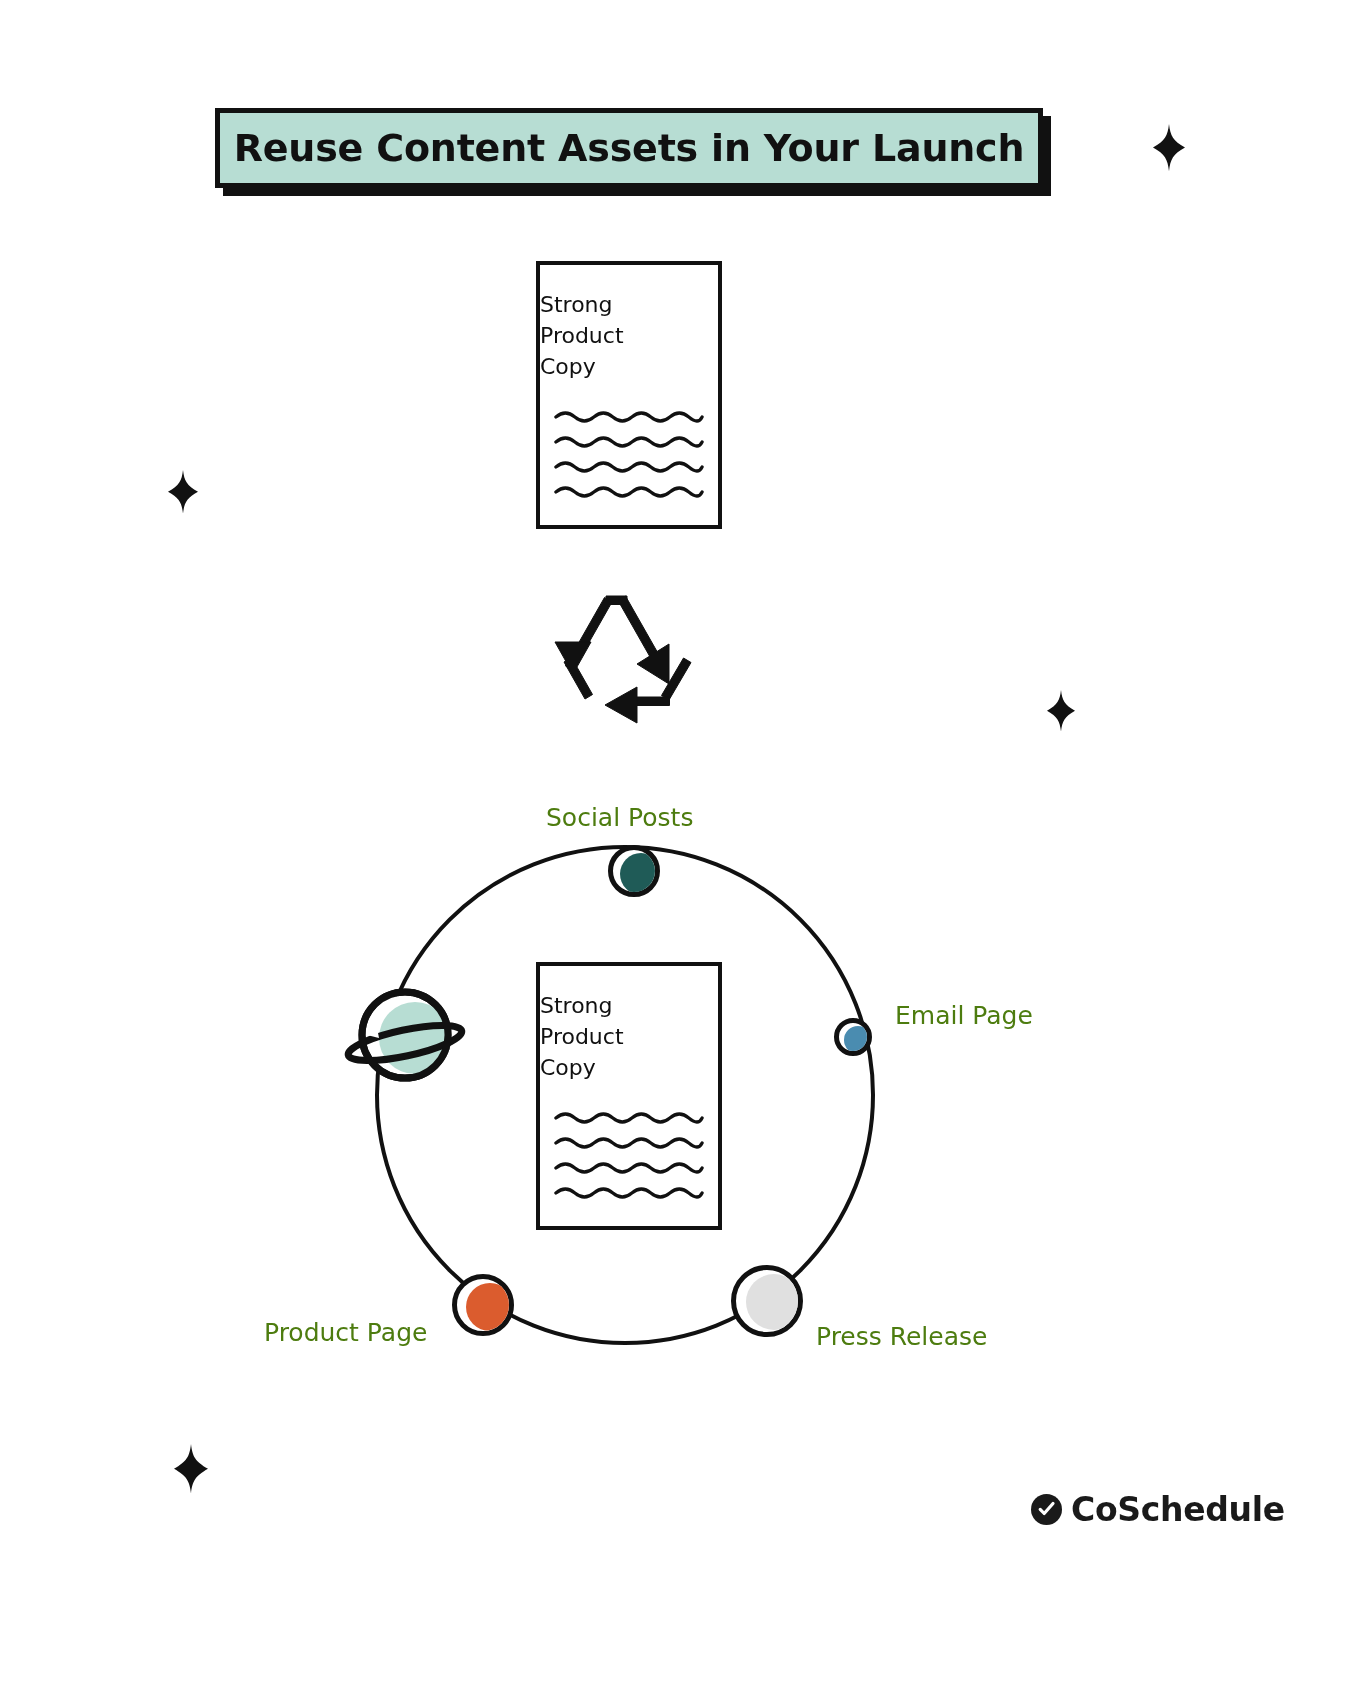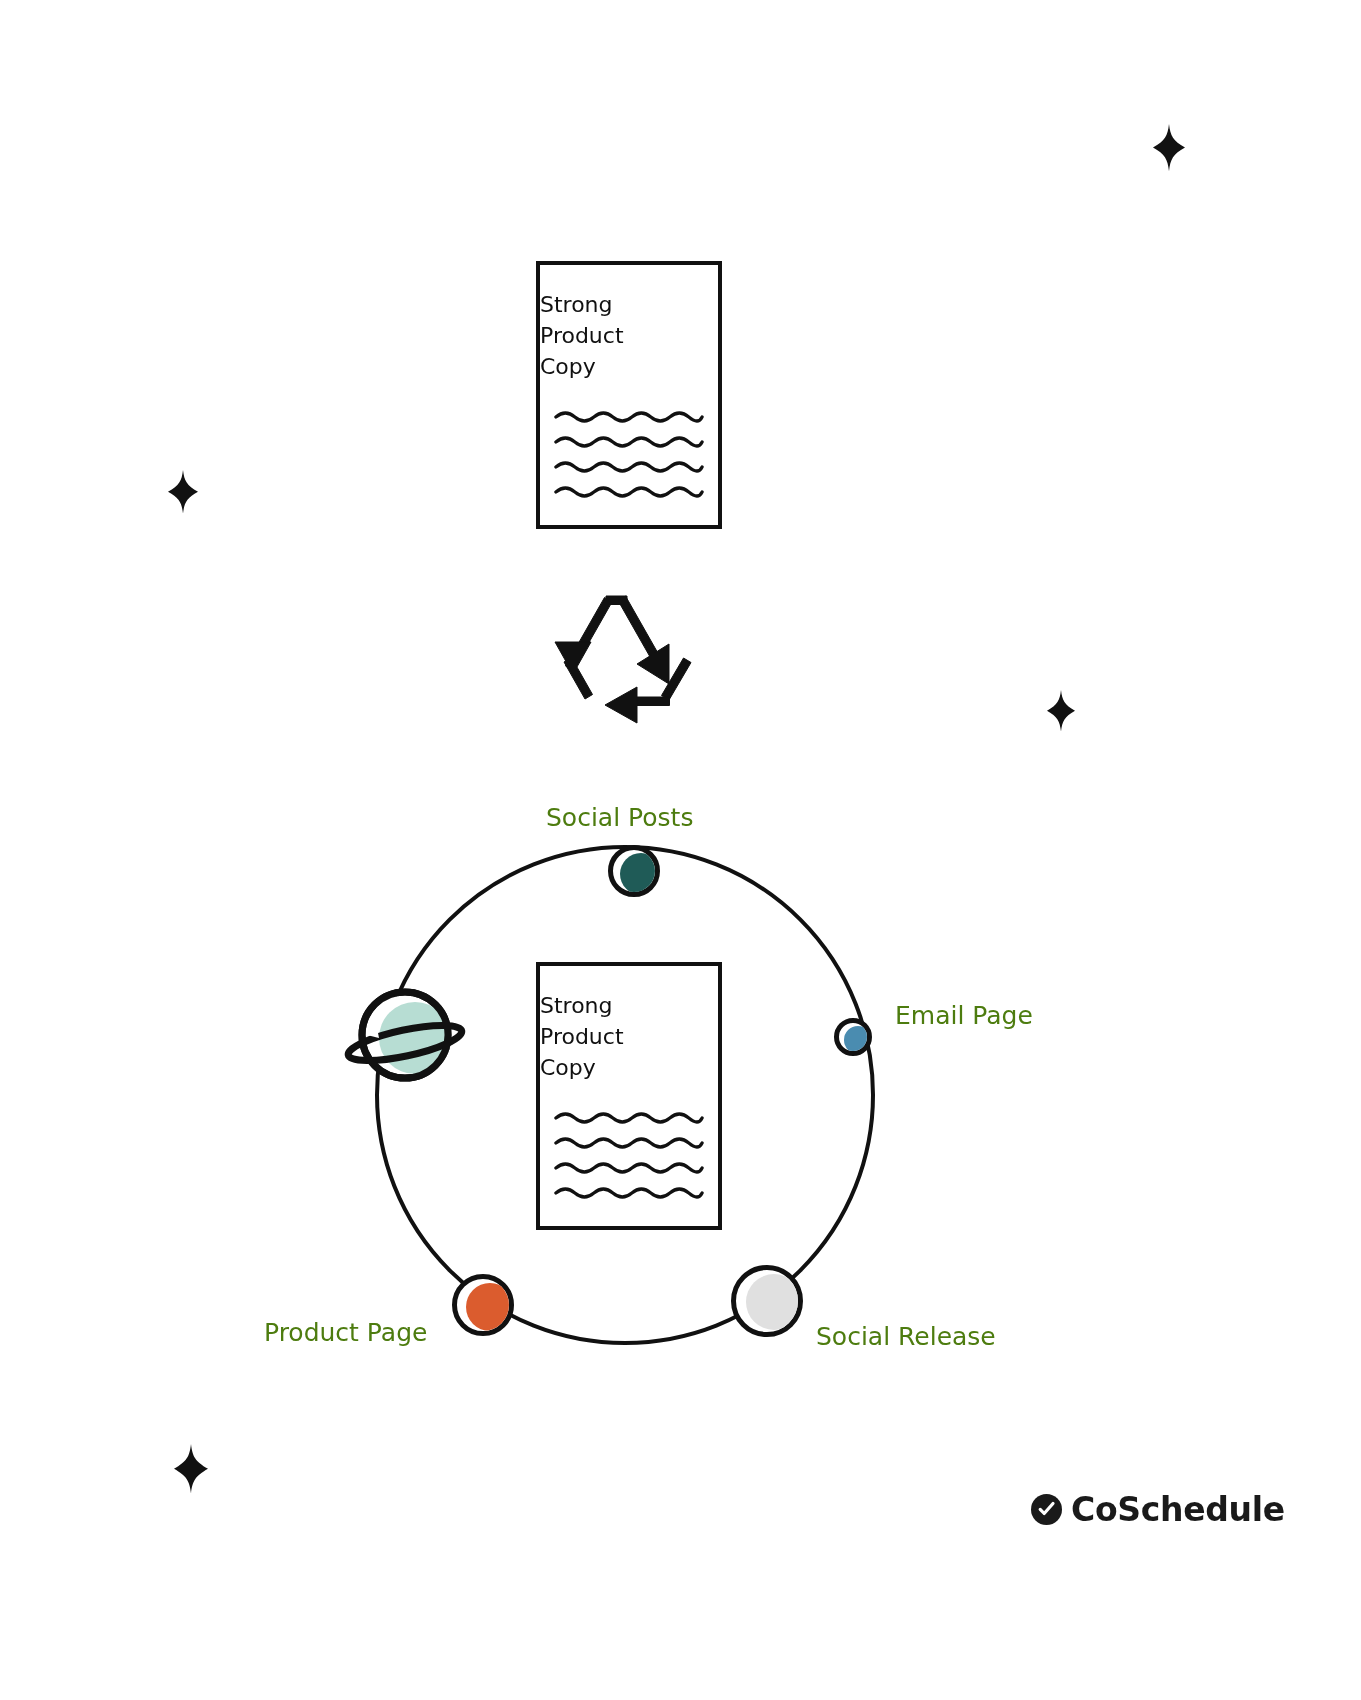--- a/index.html
+++ b/index.html
@@ -150,20 +150,26 @@
     font-size:33px;
     color:#1a1a1a;
     letter-spacing:-0.3px;
   }
 </style>
 </head>
 <body>
 
 <div class="stage">
 
+  <div class="banner-wrap">
+    <div class="banner-shadow"></div>
+    <div class="banner">
+      <div class="banner-title">Reuse Content Assets in Your Launch</div>
+    </div>
+  </div>
 
   <div class="doc doc-top">
     <div class="doc-title">Strong
 Product
 Copy</div>
     <div class="doc-lines">
       <svg viewBox="0 0 158 96" preserveAspectRatio="none" aria-hidden="true">
         <g fill="none" stroke="#111111" stroke-width="3.4" stroke-linecap="round">
           <path d="M2 8 Q 12 0 22 8 T 42 8 T 62 8 T 82 8 T 102 8 T 122 8 T 142 8 T 156 8"></path>
           <path d="M2 33 Q 12 25 22 33 T 42 33 T 62 33 T 82 33 T 102 33 T 122 33 T 142 33 T 156 33"></path>
@@ -224,21 +230,21 @@
     <div class="node-circle">
       <div class="node-fill"></div>
     </div>
     <div class="node-label">Email Page</div>
   </div>
 
   <div class="node" id="node-press">
     <div class="node-circle">
       <div class="node-fill"></div>
     </div>
-    <div class="node-label">Social Release</div>
+    <div class="node-label">Press Release</div>
   </div>
 
   <div class="node" id="node-landing">
     <div class="node-circle">
       <div class="node-fill"></div>
     </div>
     <div class="node-label">Product Page</div>
   </div>
 
   <div class="node" id="node-blog">

